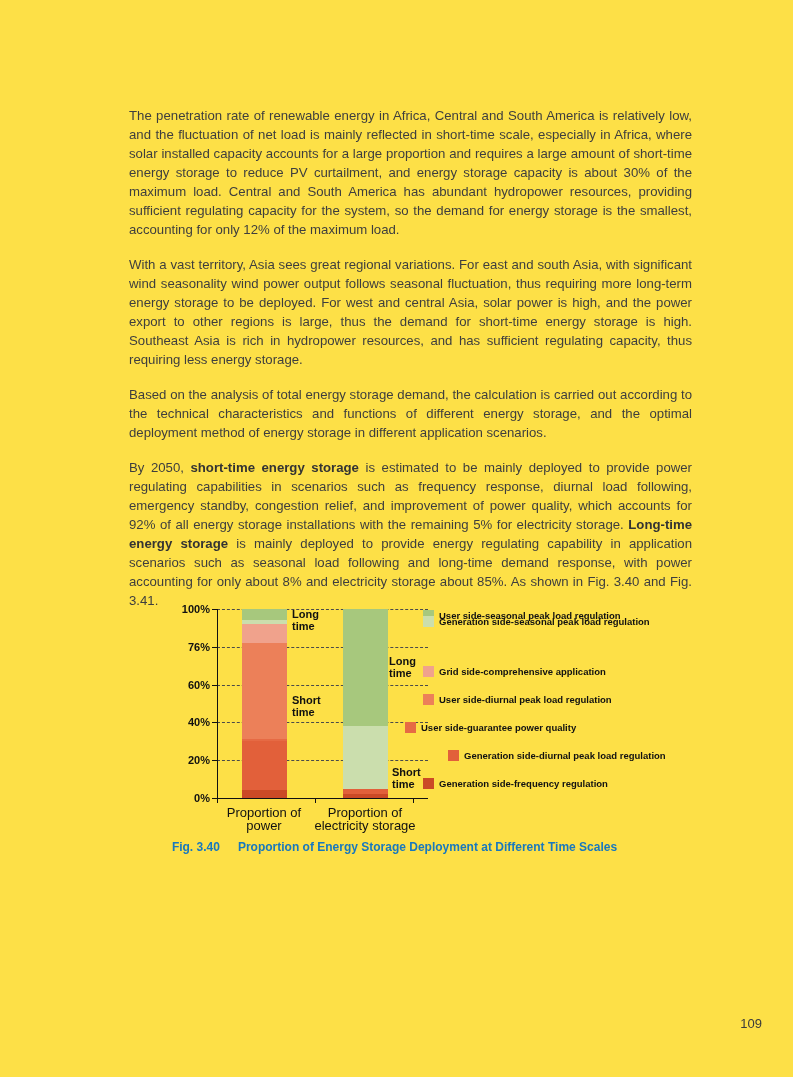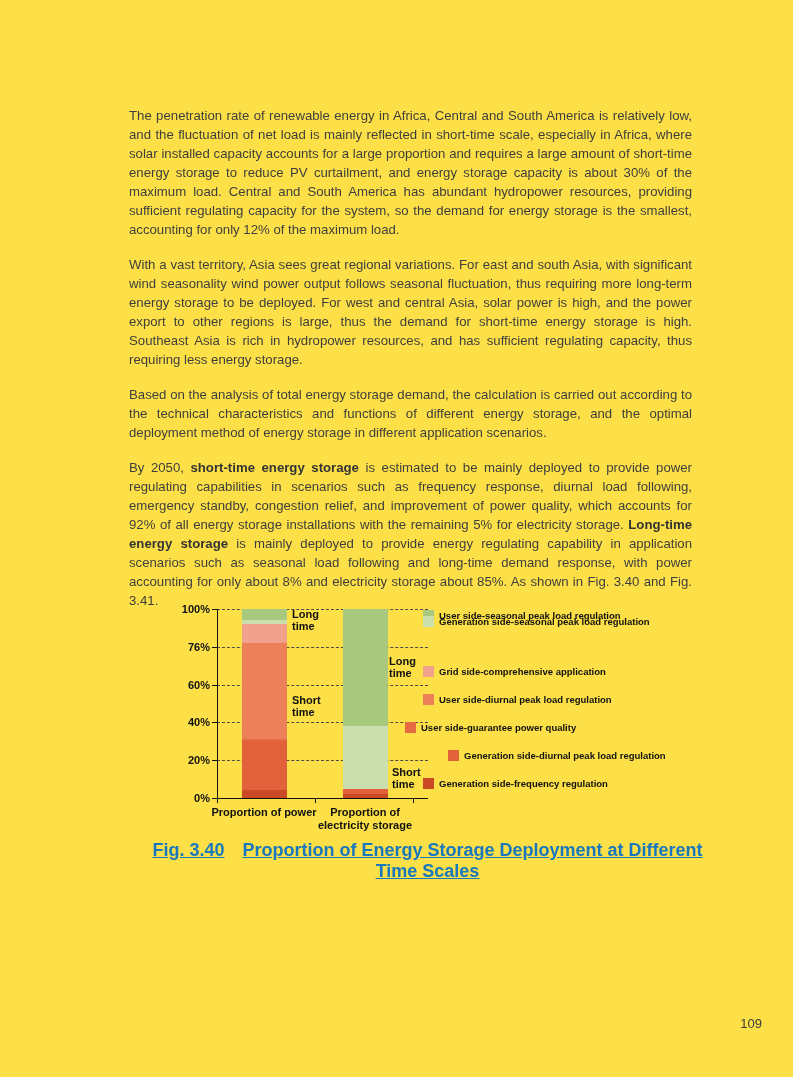--- a/index.html
+++ b/index.html
@@ -22,30 +22,30 @@
   .chart{position:absolute;left:0;top:0;width:793px;height:1077px;pointer-events:none;}
   .chart *{pointer-events:auto;}
   .plot-gridline{position:absolute;border-top:1px dashed #4a4a4a;height:0;}
   .axis-y{position:absolute;width:1px;background:#111;}
   .axis-x{position:absolute;height:1px;background:#111;}
   .tick-y{position:absolute;width:5px;height:1px;background:#111;}
   .tick-x{position:absolute;width:1px;height:5px;background:#111;}
   .ylabel{position:absolute;font-size:11px;font-weight:bold;color:#111;text-align:right;}
   .bar{position:absolute;display:flex;flex-direction:column-reverse;}
   .bar .seg{width:100%;}
-  .catlabel{position:absolute;font-size:11px;font-weight:bold;color:#111;
+  .catlabel{position:absolute;font-size:13px;font-weight:normal;color:#111;
     text-align:center;line-height:13px;}
   .annotation{position:absolute;font-size:11px;font-weight:bold;color:#111;
     line-height:11.5px;width:36px;}
   .legend-item{position:absolute;display:flex;align-items:flex-start;}
   .legend-swatch{width:11px;height:11px;flex:0 0 11px;margin-right:5px;margin-top:0px;}
   .legend-label{font-size:9.5px;font-weight:bold;color:#111;line-height:11px;white-space:nowrap;}
   .caption{
-    position:absolute;left:146px;top:840px;width:563px;
-    text-align:center;font-size:18px;font-weight:bold;color:#1878be;text-decoration:underline;
+    position:absolute;left:113px;top:840px;width:563px;
+    text-align:center;font-size:12px;font-weight:bold;color:#1878be;
   }
   .caption .cap-title{margin-left:18px;}
   .page-number{
     position:absolute;left:722px;top:1016px;width:40px;
     font-size:13px;color:#3b3b3b;text-align:right;
   }
 </style>
 </head>
 <body>
 

